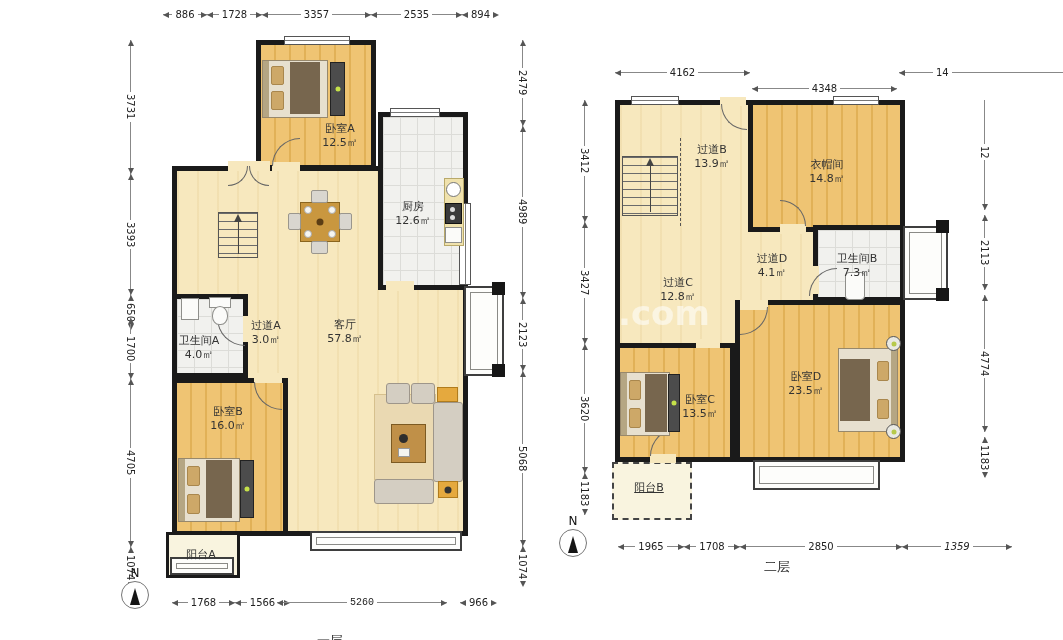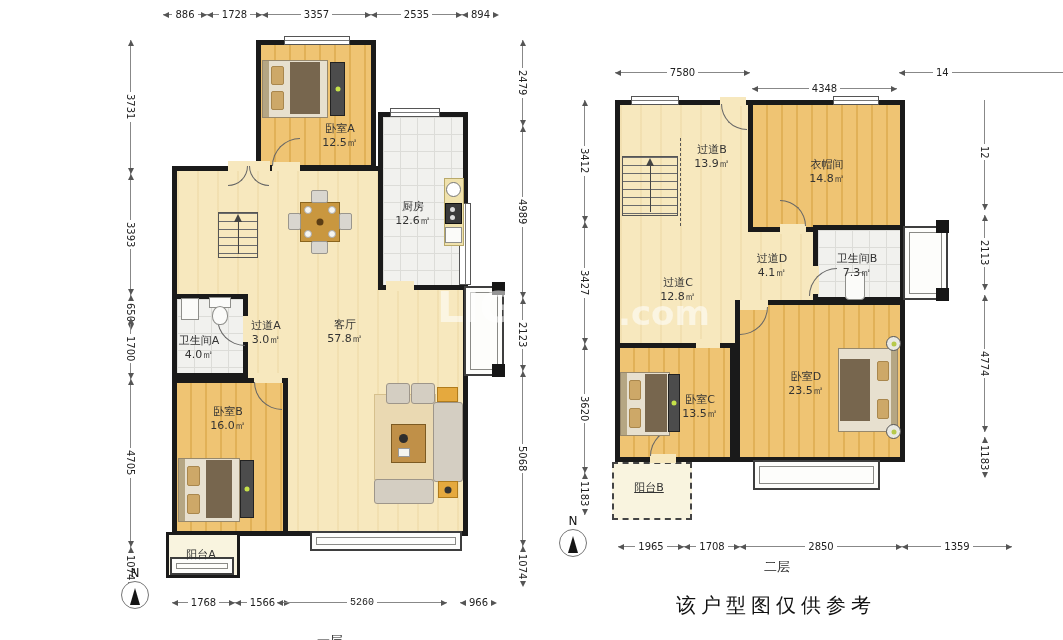--- a/index.html
+++ b/index.html
@@ -367,39 +367,39 @@
   </div>
   <div class="rlabel" style="left:766px;top:370px;width:80px;">
     <div>卧室D</div>
     <div>23.5㎡</div>
   </div>
   <div class="rlabel" style="left:619px;top:481px;width:60px;text-decoration:underline;">
     <div>阳台B</div>
   </div>
 
   <div class="hdim" style="left:615px;top:66px;width:135px;">
-      <span>7580</span>
+      <span>4162</span>
     </div>
   <div class="hdim" style="left:752px;top:82px;width:145px;">
       <span>4348</span>
     </div>
   <div class="hdim cut" style="left:899px;top:66px;width:164px;">
       <span>14</span>
     </div>
 
   <div class="hdim" style="left:618px;top:540px;width:66px;">
       <span>1965</span>
     </div>
   <div class="hdim" style="left:684px;top:540px;width:56px;">
       <span>1708</span>
     </div>
   <div class="hdim" style="left:740px;top:540px;width:162px;">
       <span>2850</span>
     </div>
-  <div class="hdim" style="left:902px;top:540px;width:110px;">
+  <div class="hdim" style="left:902px;top:540px;width:110px;font-style:italic;">
       <span>1359</span>
     </div>
 
   <div class="vdim" style="left:578px;top:100px;height:122px;">
       <span>3412</span>
     </div>
   <div class="vdim" style="left:578px;top:222px;height:122px;">
       <span>3427</span>
     </div>
   <div class="vdim" style="left:578px;top:344px;height:129px;">
@@ -423,17 +423,15 @@
     </div>
 
   <div class="compass" style="left:558px;top:514px;">
     <div>N</div>
     <div class="ring">
         <div class="needle"></div>
       </div>
   </div>
   <div class="fcap" style="left:742px;top:558px;width:70px;">二层</div>
 
-  <div class="wm" style="left:437px;top:283px;font-size:42px;">LIG</div>
   <div class="wm" style="left:618px;top:293px;font-size:34px;">.com</div>
-  <div class="note" style="left:676px;top:592px;">该户型图仅供参考</div>
 
 </div>
 
 </body></html>

